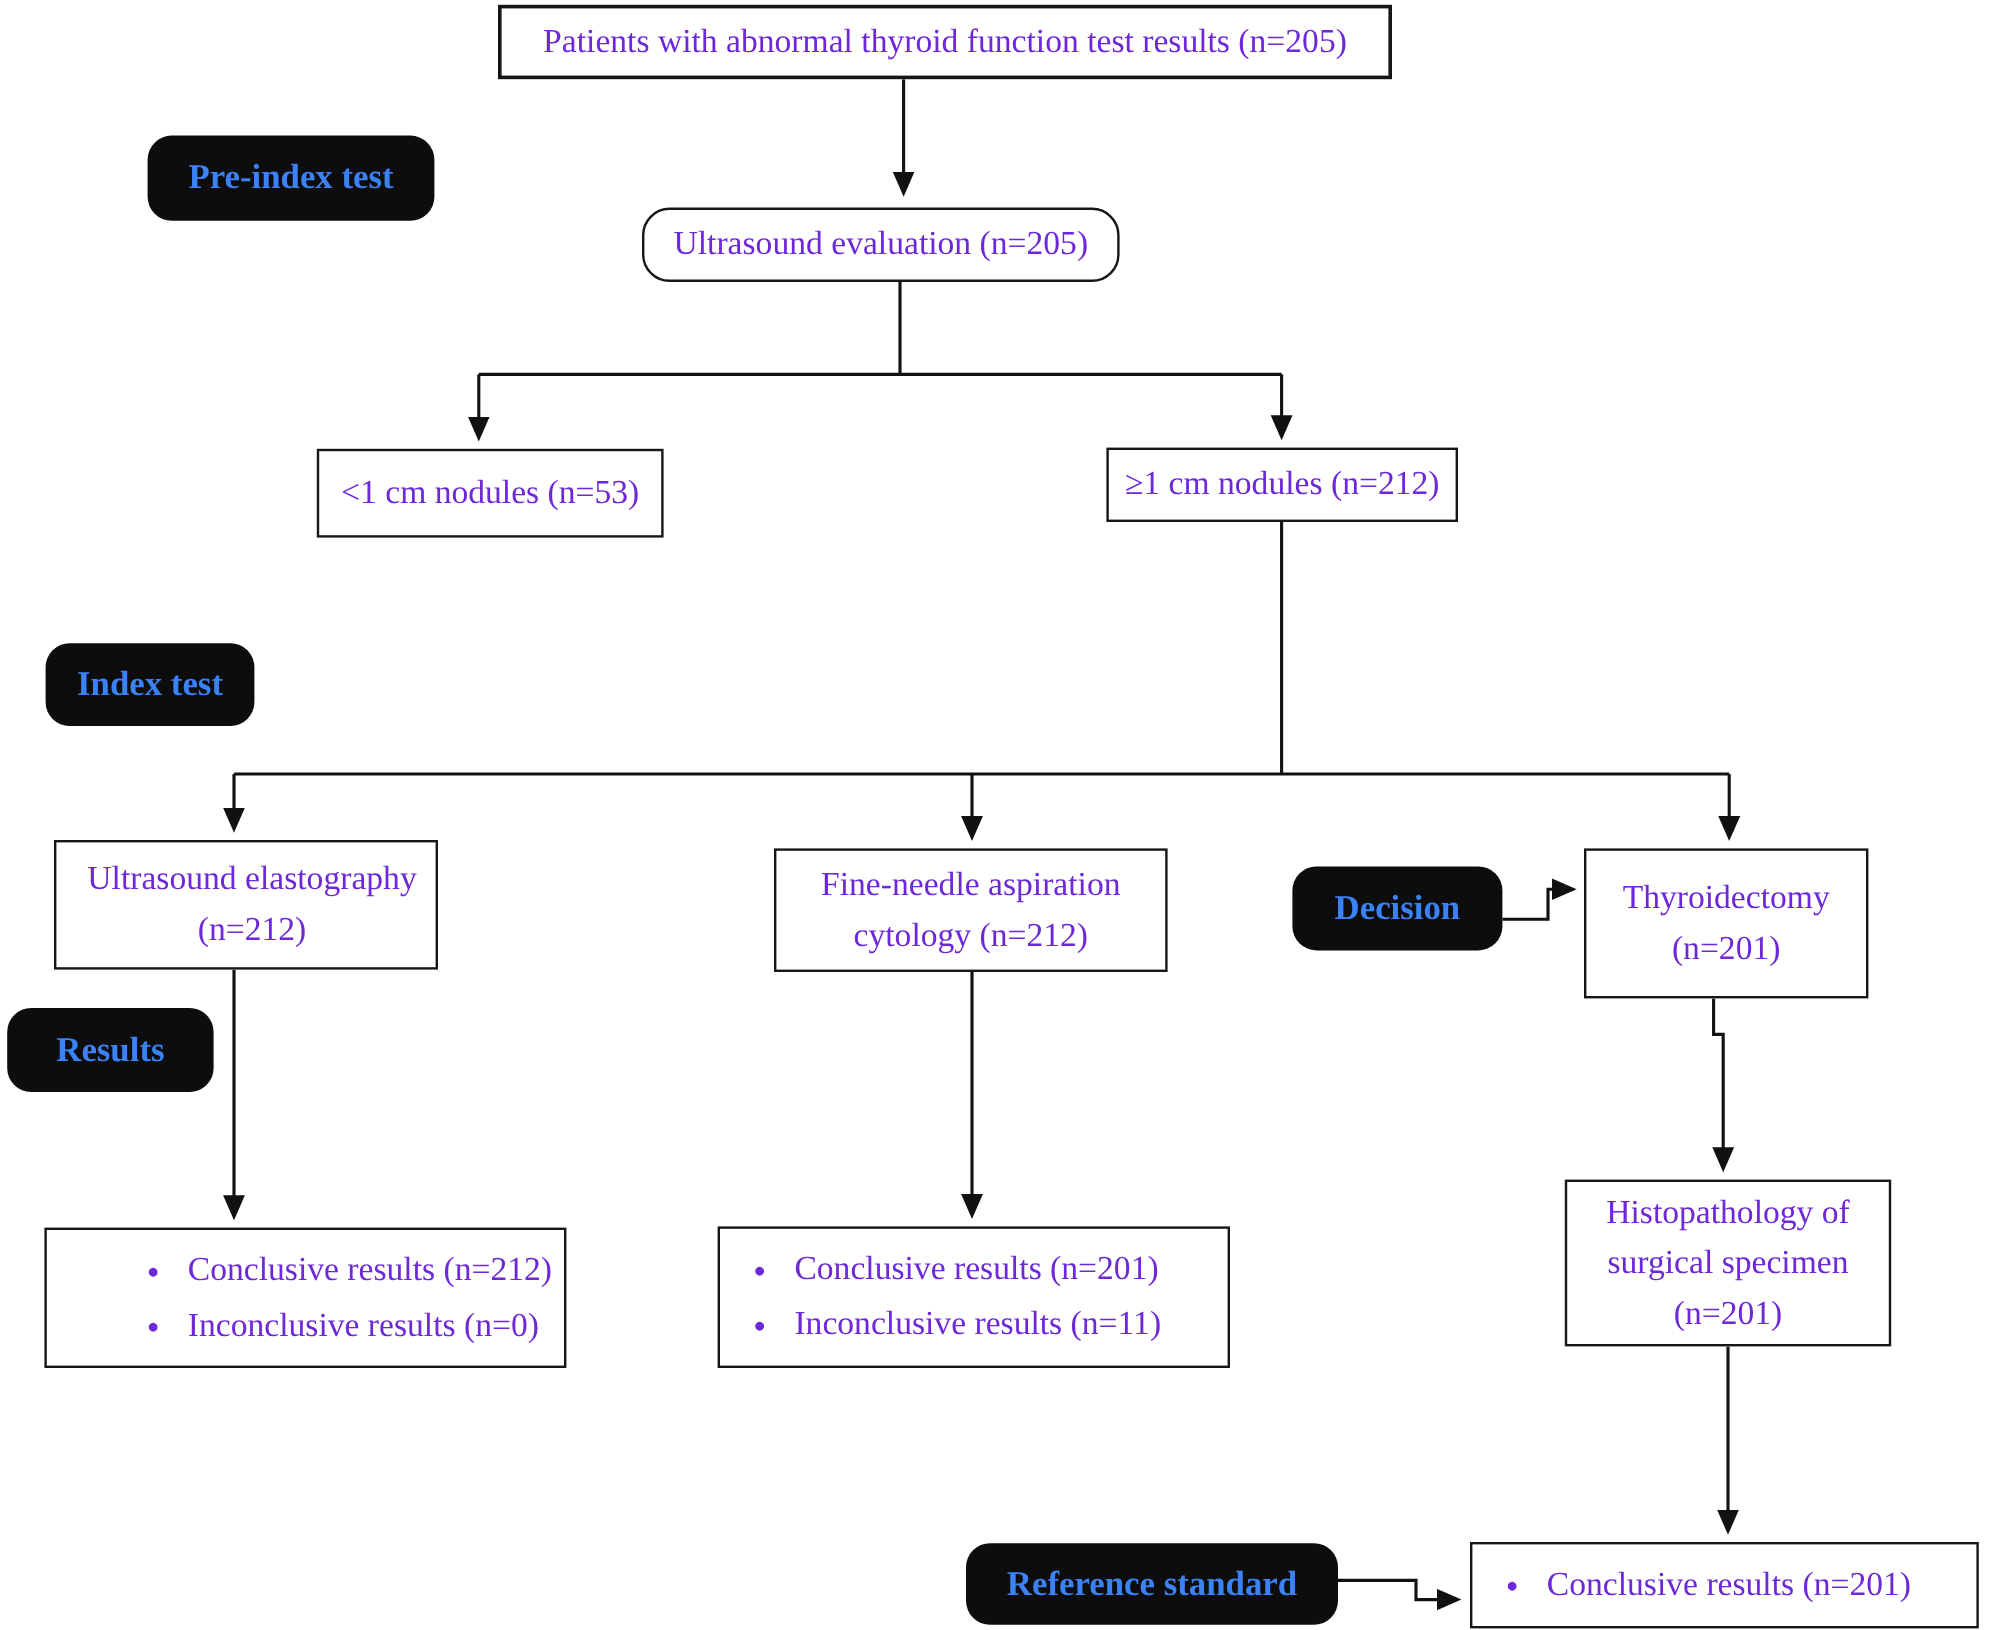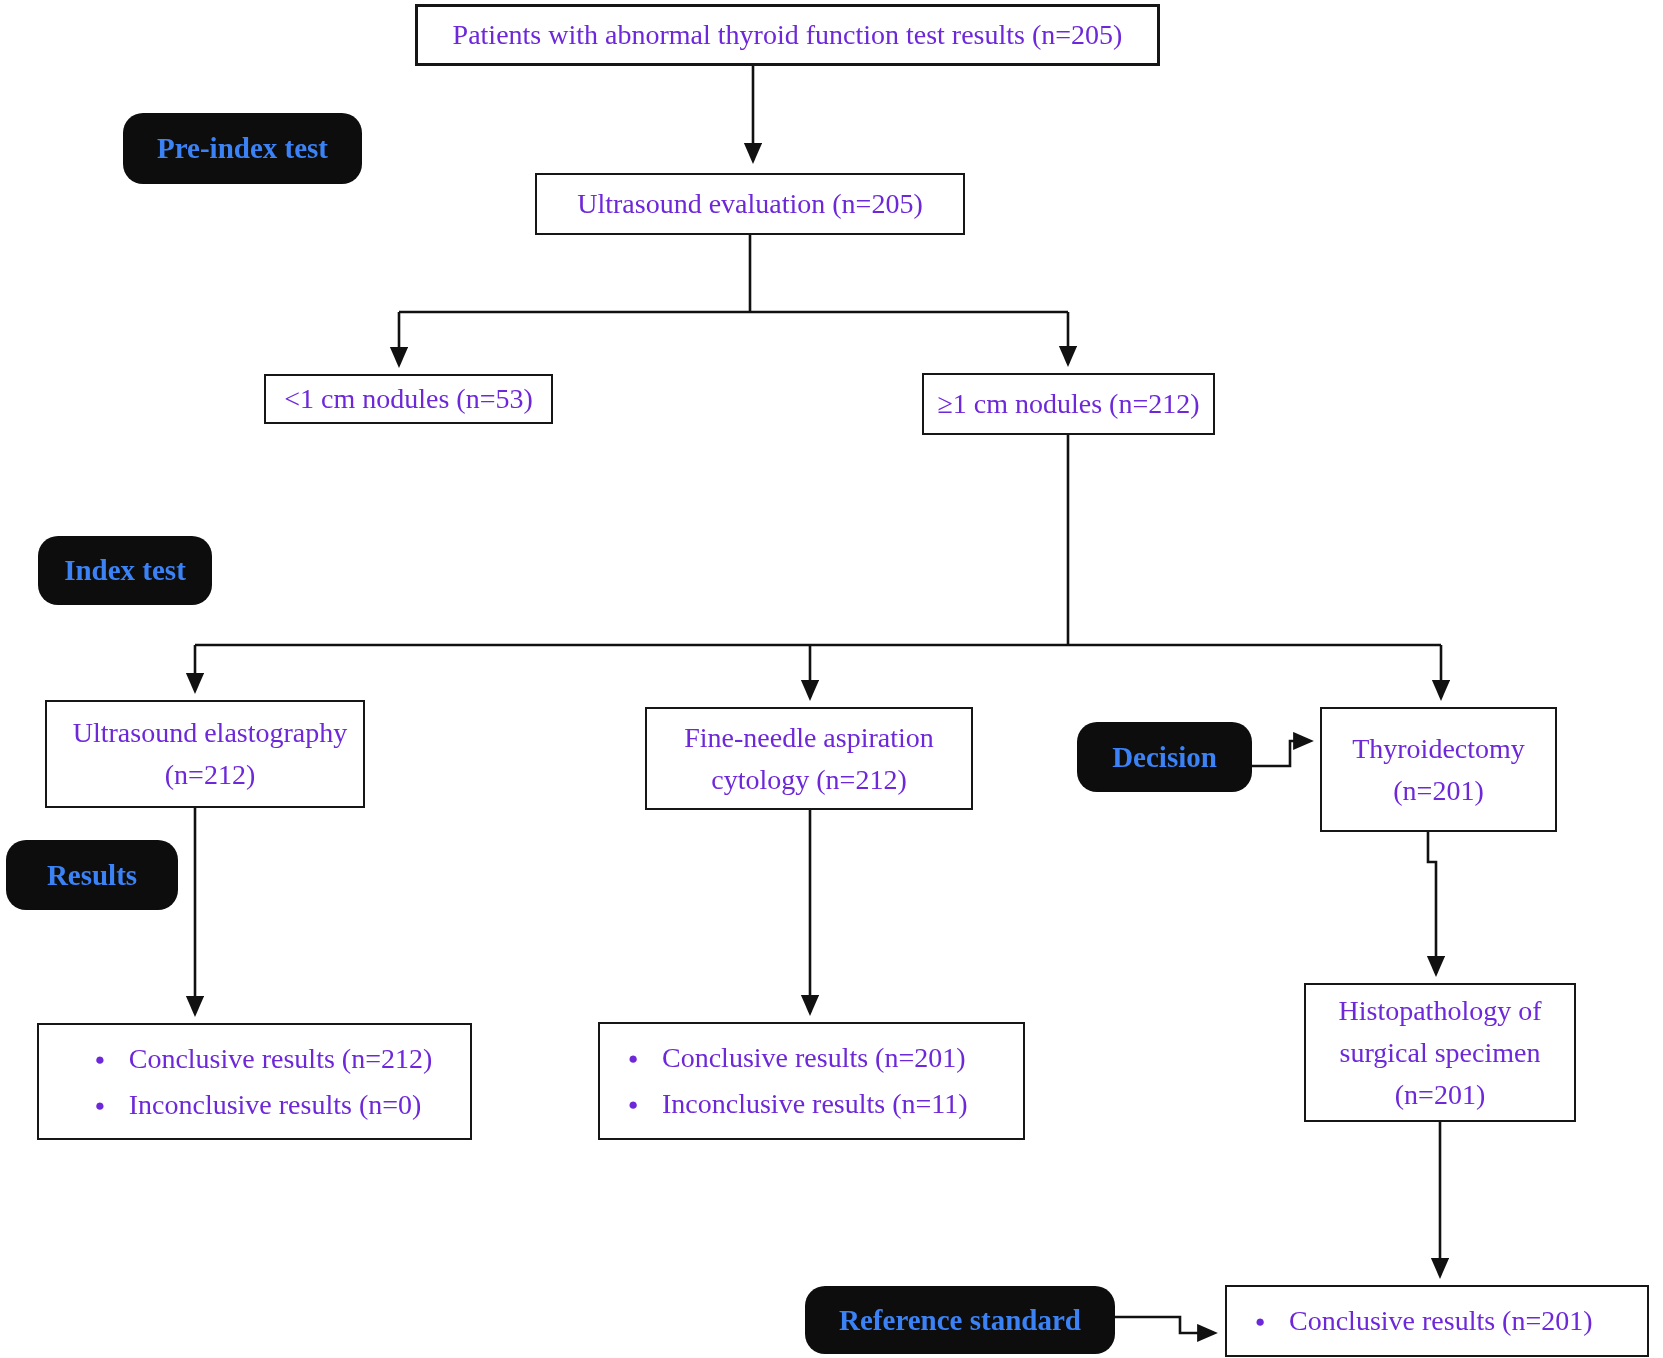--- a/index.html
+++ b/index.html
@@ -96,25 +96,25 @@
       <path d="M1252 766 H1290 V741 H1310" marker-end="url(#ah)"></path>
 
       <path d="M1115 1317 H1180 V1333 H1214" marker-end="url(#ah)"></path>
     </g>
   </svg>
 
   <div class="node" style="left:415px; top:4px; width:745px; height:62px; border-width:3px;">
     <span class="line">Patients with abnormal thyroid function test results (n=205)</span>
   </div>
 
-  <div class="node" style="left:535px; top:173px; width:430px; height:62px;">
+  <div class="node" style="left:535px; top:173px; width:398px; height:62px;border-radius:23px;">
     <span class="line">Ultrasound evaluation (n=205)</span>
   </div>
 
-  <div class="node" style="left:264px; top:374px; width:289px; height:50px;text-align:center;">
+  <div class="node" style="left:264px; top:374px; width:289px; height:74px;text-align:center;">
     <span class="line">&lt;1 cm nodules (n=53)</span>
   </div>
 
   <div class="node" style="left:922px; top:373px; width:293px; height:62px;">
     <span class="line">≥1 cm nodules (n=212)</span>
   </div>
 
   <div class="node" style="left:45px; top:700px; width:320px; height:108px;padding-left:10px;">
     <span class="line">Ultrasound elastography</span>
     <span class="line">(n=212)</span>
@@ -129,21 +129,21 @@
     <span class="line">Thyroidectomy</span>
     <span class="line">(n=201)</span>
   </div>
 
   <div class="node" style="left:1304px; top:983px; width:272px; height:139px;">
     <span class="line">Histopathology of</span>
     <span class="line">surgical specimen</span>
     <span class="line">(n=201)</span>
   </div>
 
-  <div class="node" style="left:37px; top:1023px; width:435px; height:117px; align-items:center;">
+  <div class="node" style="left:37px; top:1023px; width:435px; height:117px; align-items:flex-end;">
     <ul class="bullets">
       <li>Conclusive results (n=212)</li>
       <li>Inconclusive results (n=0)</li>
     </ul>
   </div>
 
   <div class="node" style="left:598px; top:1022px; width:427px; height:118px; align-items:flex-start;">
     <ul class="bullets">
       <li>Conclusive results (n=201)</li>
       <li>Inconclusive results (n=11)</li>

